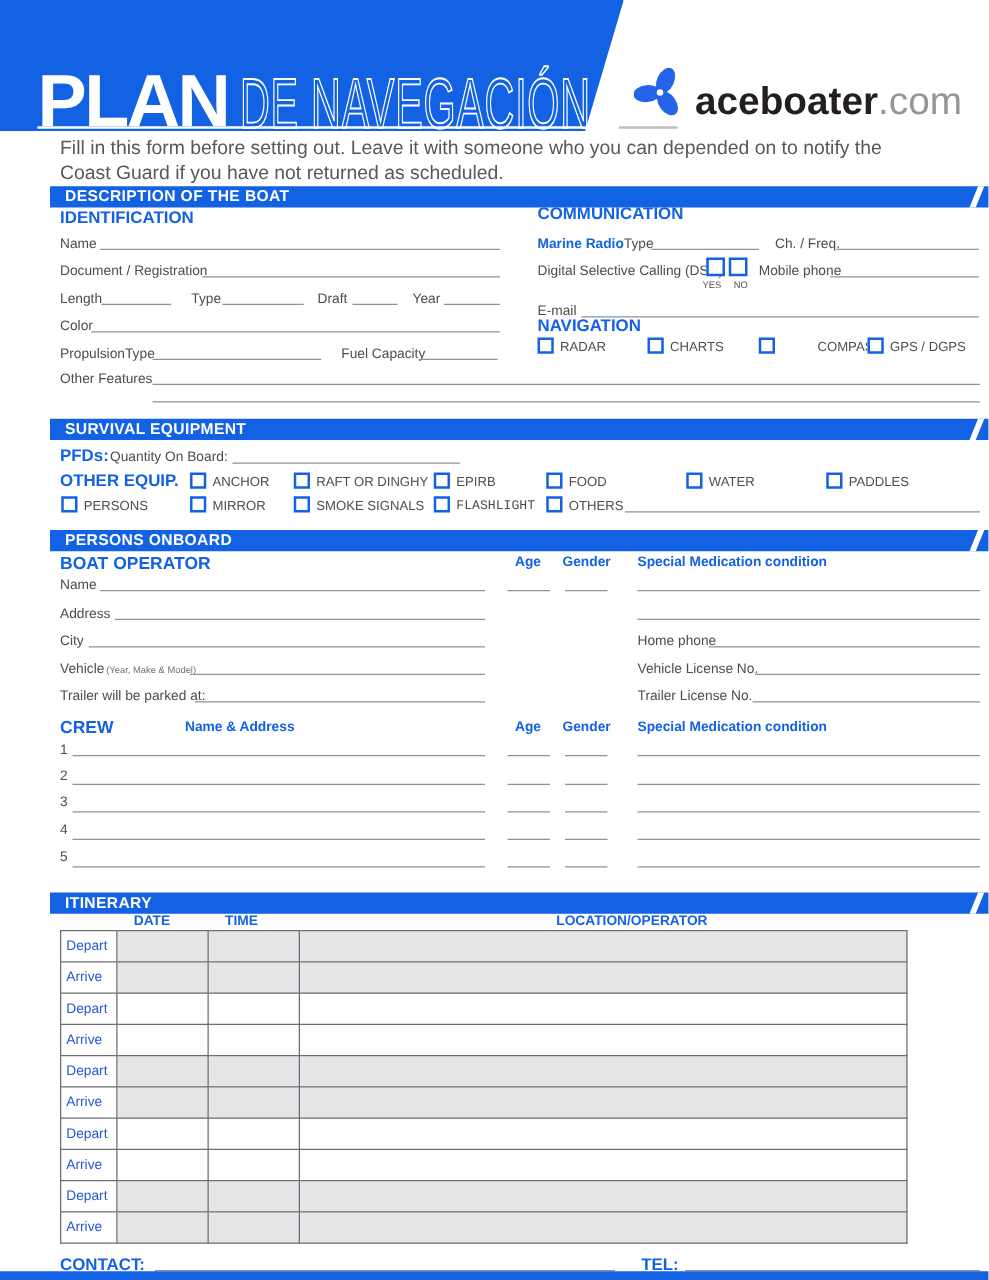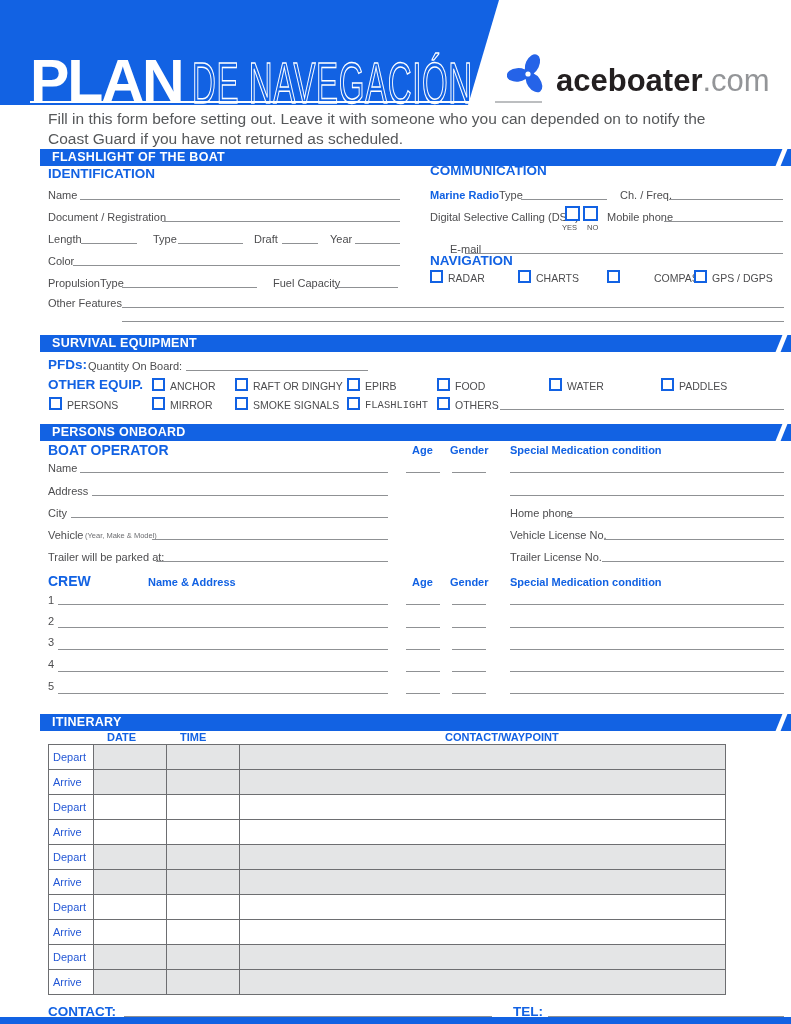--- a/index.html
+++ b/index.html
@@ -66,21 +66,21 @@
         <circle cx="21" cy="23" r="5.8"></circle>
       </g>
       <circle cx="21" cy="23" r="2.6" fill="#fff"></circle>
     </svg>
     <div class="brand"><span>aceboater</span><span class="tld">.com</span></div>
     <div class="intro">Fill in this form before setting out. Leave it with someone who you can depended on to notify the Coast Guard if you have not returned as scheduled.</div>
   </div>
 
   <div>
     <div class="bar" style="top:149px;">
-        <em>FLASHLIGHT OF THE BOAT</em>
+        <em>DESCRIPTION OF THE BOAT</em>
       </div>
 
     <div class="hblue h13" style="left:48px;top:167px;">IDENTIFICATION</div>
     <div class="hblue h13" style="left:430px;top:164px;">COMMUNICATION</div>
 
     <span class="lbl" style="left:48px;top:189px;">Name</span>
     <div class="ln" style="left:80px;top:199px;width:320px;"></div>
 
     <span class="lbl" style="left:48px;top:211px;">Document / Registration</span>
     <div class="ln" style="left:162px;top:221px;width:238px;"></div>
@@ -113,21 +113,21 @@
     <div class="ln" style="left:669px;top:199px;width:114px;"></div>
 
     <span class="lbl" style="left:430px;top:211px;">Digital Selective Calling (DSC)</span>
     <div class="cb big" style="left:565px;top:206px;"></div>
     <div class="cb big" style="left:583px;top:206px;"></div>
     <span class="tiny" style="left:562px;top:224px;">YES</span>
     <span class="tiny" style="left:587px;top:224px;">NO</span>
     <span class="lbl" style="left:607px;top:211px;">Mobile phone</span>
     <div class="ln" style="left:664px;top:221px;width:119px;"></div>
 
-    <span class="lbl" style="left:430px;top:243px;margin-left:20px;">E-mail</span>
+    <span class="lbl" style="left:430px;top:243px;">E-mail</span>
     <div class="ln" style="left:465px;top:253px;width:318px;"></div>
 
     <div class="hblue h13" style="left:430px;top:254px;">NAVIGATION</div>
     <div class="cb" style="left:430px;top:270px;"></div>
     <span class="lbl sm" style="left:448px;top:272px;">RADAR</span>
     <div class="cb" style="left:518px;top:270px;"></div>
     <span class="lbl sm" style="left:536px;top:272px;">CHARTS</span>
     <div class="cb" style="left:607px;top:270px;"></div>
     <span class="lbl sm" style="left:654px;top:272px;">COMPASS</span>
     <div class="cb" style="left:694px;top:270px;"></div>
@@ -243,21 +243,21 @@
     <div class="ln" style="left:452px;top:693px;width:34px;"></div>
     <div class="ln" style="left:510px;top:693px;width:274px;"></div>
   </div>
 
   <div>
     <div class="bar" style="top:714px;">
         <em>ITINERARY</em>
       </div>
     <span class="hblue h11" style="left:107px;top:731px;">DATE</span>
     <span class="hblue h11" style="left:180px;top:731px;">TIME</span>
-    <span class="hblue h11" style="left:445px;top:731px;">CONTACT/WAYPOINT</span>
+    <span class="hblue h11" style="left:445px;top:731px;">LOCATION/OPERATOR</span>
 
     <table class="itin">
       <tbody>
           <tr class="g">
             <td class="rl">Depart</td>
             <td class="d"></td>
             <td class="t"></td>
             <td></td>
           </tr>
       <tr class="g">

